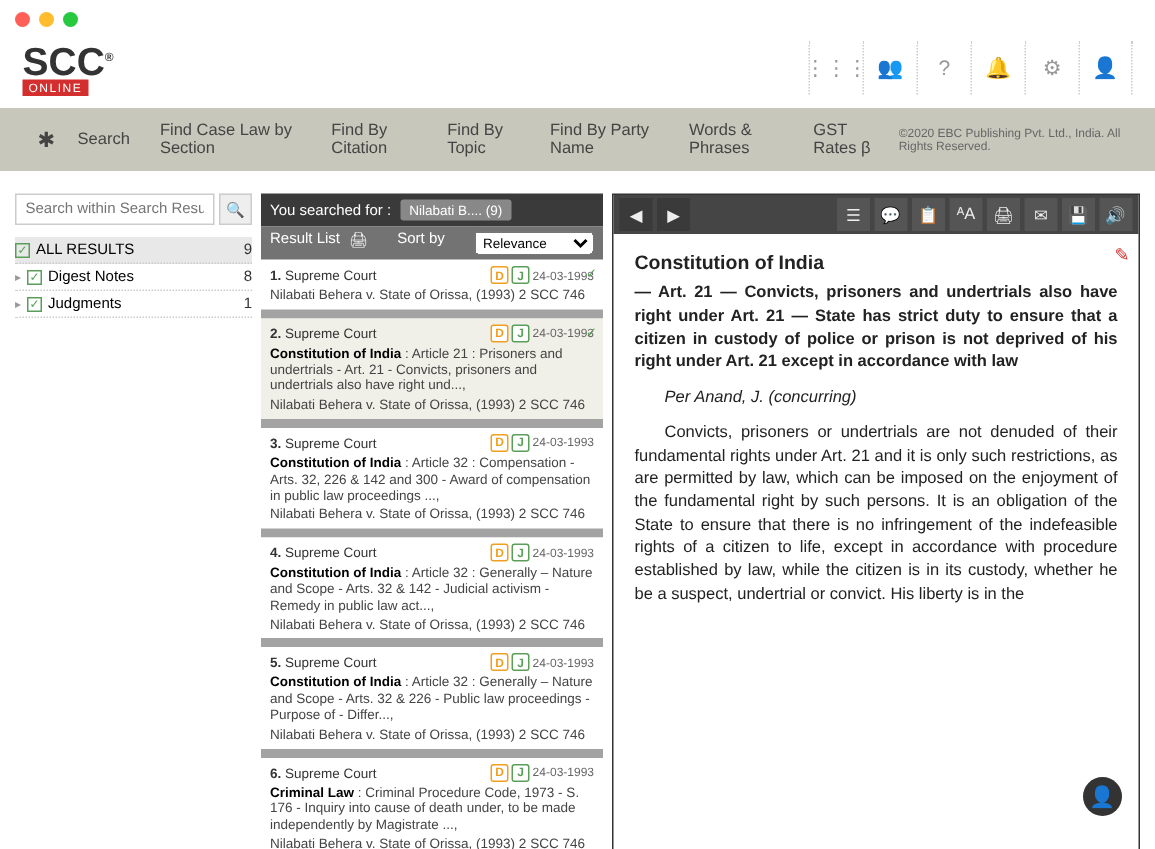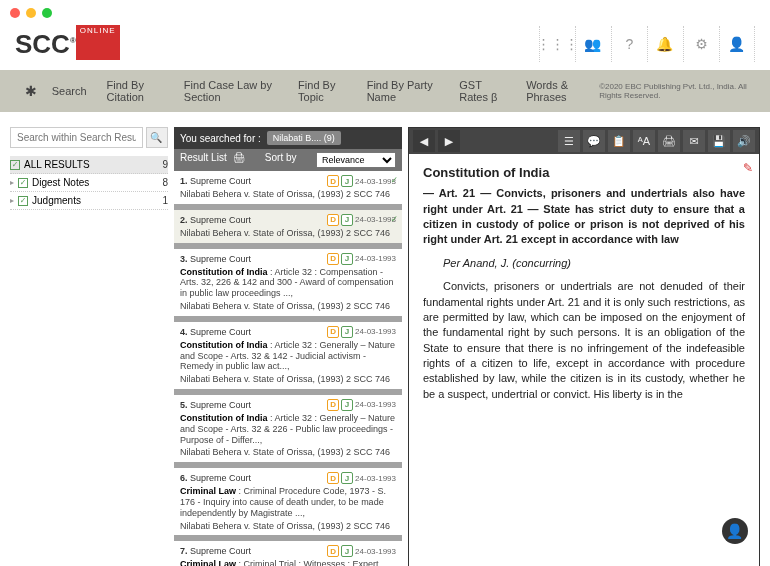--- a/index.html
+++ b/index.html
@@ -3,21 +3,21 @@
 <meta charset="utf-8">
 <style>
 * { margin: 0; padding: 0; box-sizing: border-box; }
 body { font-family: Arial, sans-serif; width: 770px; height: 566px; overflow: hidden; background: #fff; position: relative; }
 .window-controls { display: flex; gap: 6px; padding: 8px 10px; }
 .window-dot { width: 10px; height: 10px; border-radius: 50%; }
 .dot-red { background: #ff5f56; }
 .dot-yellow { background: #ffbd2e; }
 .dot-green { background: #27c93f; }
 .header { display: flex; justify-content: space-between; align-items: center; padding: 0 15px 8px 15px; }
-.logo { display: flex; }
+.logo { display: flex; flex-direction: column; }
 .logo-text { font-size: 26px; font-weight: bold; color: #333; position: relative; }
 .logo-text sup { font-size: 8px; color: #333; }
 .logo-sub { background: #d32f2f; color: #fff; font-size: 8px; padding: 1px 4px; letter-spacing: 1px; width: fit-content; margin-top: -4px; }
 .header-icons { display: flex; gap: 0; }
 .header-icon { width: 36px; height: 36px; display: flex; align-items: center; justify-content: center; color: #999; font-size: 14px; border-left: 1px dotted #ccc; cursor: pointer; }
 .header-icon:last-child { border-right: 1px dotted #ccc; }
 .navbar { background: #c7c7bb; display: flex; align-items: center; padding: 5px 15px; font-size: 11px; color: #444; }
 .nav-item { padding: 4px 10px; cursor: pointer; }
 .nav-item.first { font-size: 14px; padding-right: 5px; }
 .nav-copy { margin-left: auto; font-size: 8px; color: #666; }
@@ -88,26 +88,26 @@
     <div class="header-icon">?</div>
     <div class="header-icon">🔔</div>
     <div class="header-icon">⚙</div>
     <div class="header-icon">👤</div>
   </div>
 </div>
 
 <div class="navbar">
   <span class="nav-item first">✱</span>
   <span class="nav-item">Search</span>
+  <span class="nav-item">Find Case Law by Section</span>
   <span class="nav-item">Find By Citation</span>
-  <span class="nav-item">Find Case Law by Section</span>
   <span class="nav-item">Find By Topic</span>
   <span class="nav-item">Find By Party Name</span>
+  <span class="nav-item">Words &amp; Phrases</span>
   <span class="nav-item">GST Rates β</span>
-  <span class="nav-item">Words &amp; Phrases</span>
   <span class="nav-copy">©2020 EBC Publishing Pvt. Ltd., India. All Rights Reserved.</span>
 </div>
 
 <div class="content-area">
 
   <div class="left-panel">
     <div class="search-box">
       <input class="search-input" placeholder="Search within Search Results" style="">
       <button class="search-btn">🔍</button>
     </div>
@@ -163,20 +163,21 @@
   </div>
         <div class="result-item selected">
     <div class="result-top">
       <span><span class="result-num">2.</span> Supreme Court</span>
       <span class="result-badges">
               <span class="badge badge-d">D</span>
               <span class="badge badge-j">J</span> 
               <span class="result-date">24-03-1993</span>
             </span>
     </div>
+    <div class="result-text"><b>Constitution of India </b>: Article 21 : Prisoners and undertrials - Art. 21 - Convicts, prisoners and undertrials also have right und...,</div>
     <div class="result-text">Nilabati Behera v. State of Orissa, (1993) 2 SCC 746</div>
     <span class="check">✓</span>
   </div>
         <div class="result-item">
     <div class="result-top">
       <span><span class="result-num">3.</span> Supreme Court</span>
       <span class="result-badges">
               <span class="badge badge-d">D</span>
               <span class="badge badge-j">J</span> 
               <span class="result-date">24-03-1993</span>

